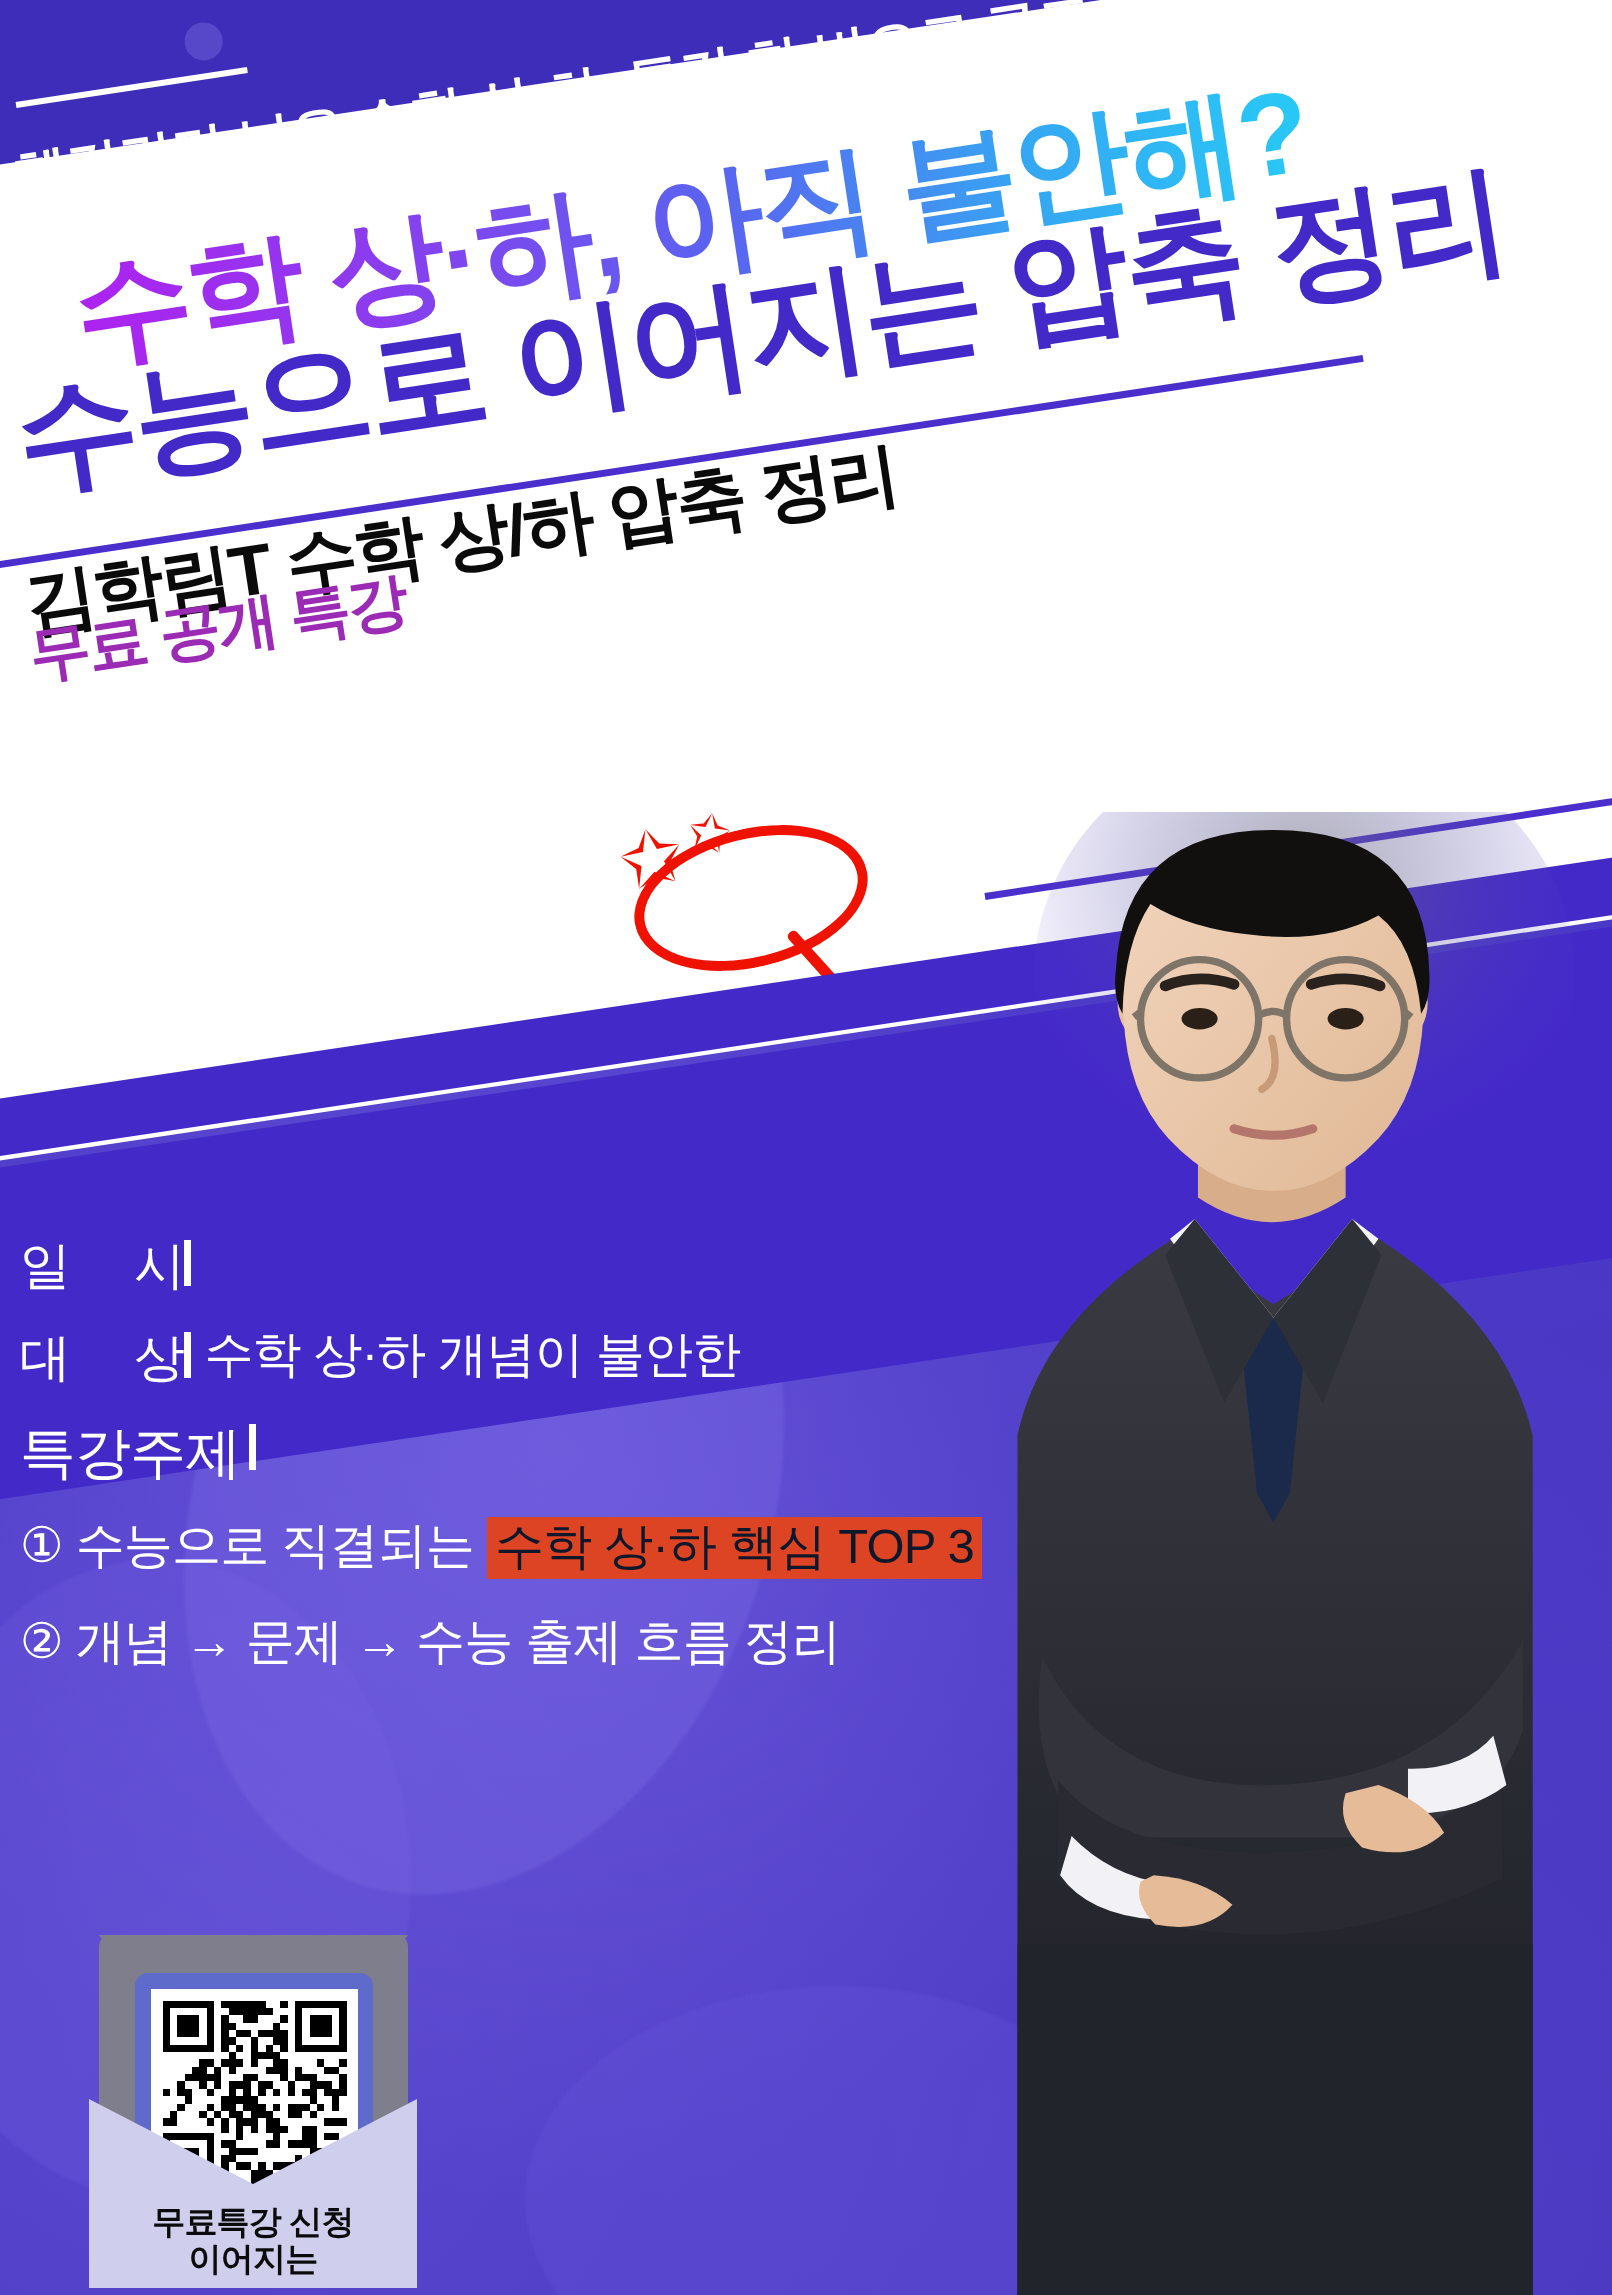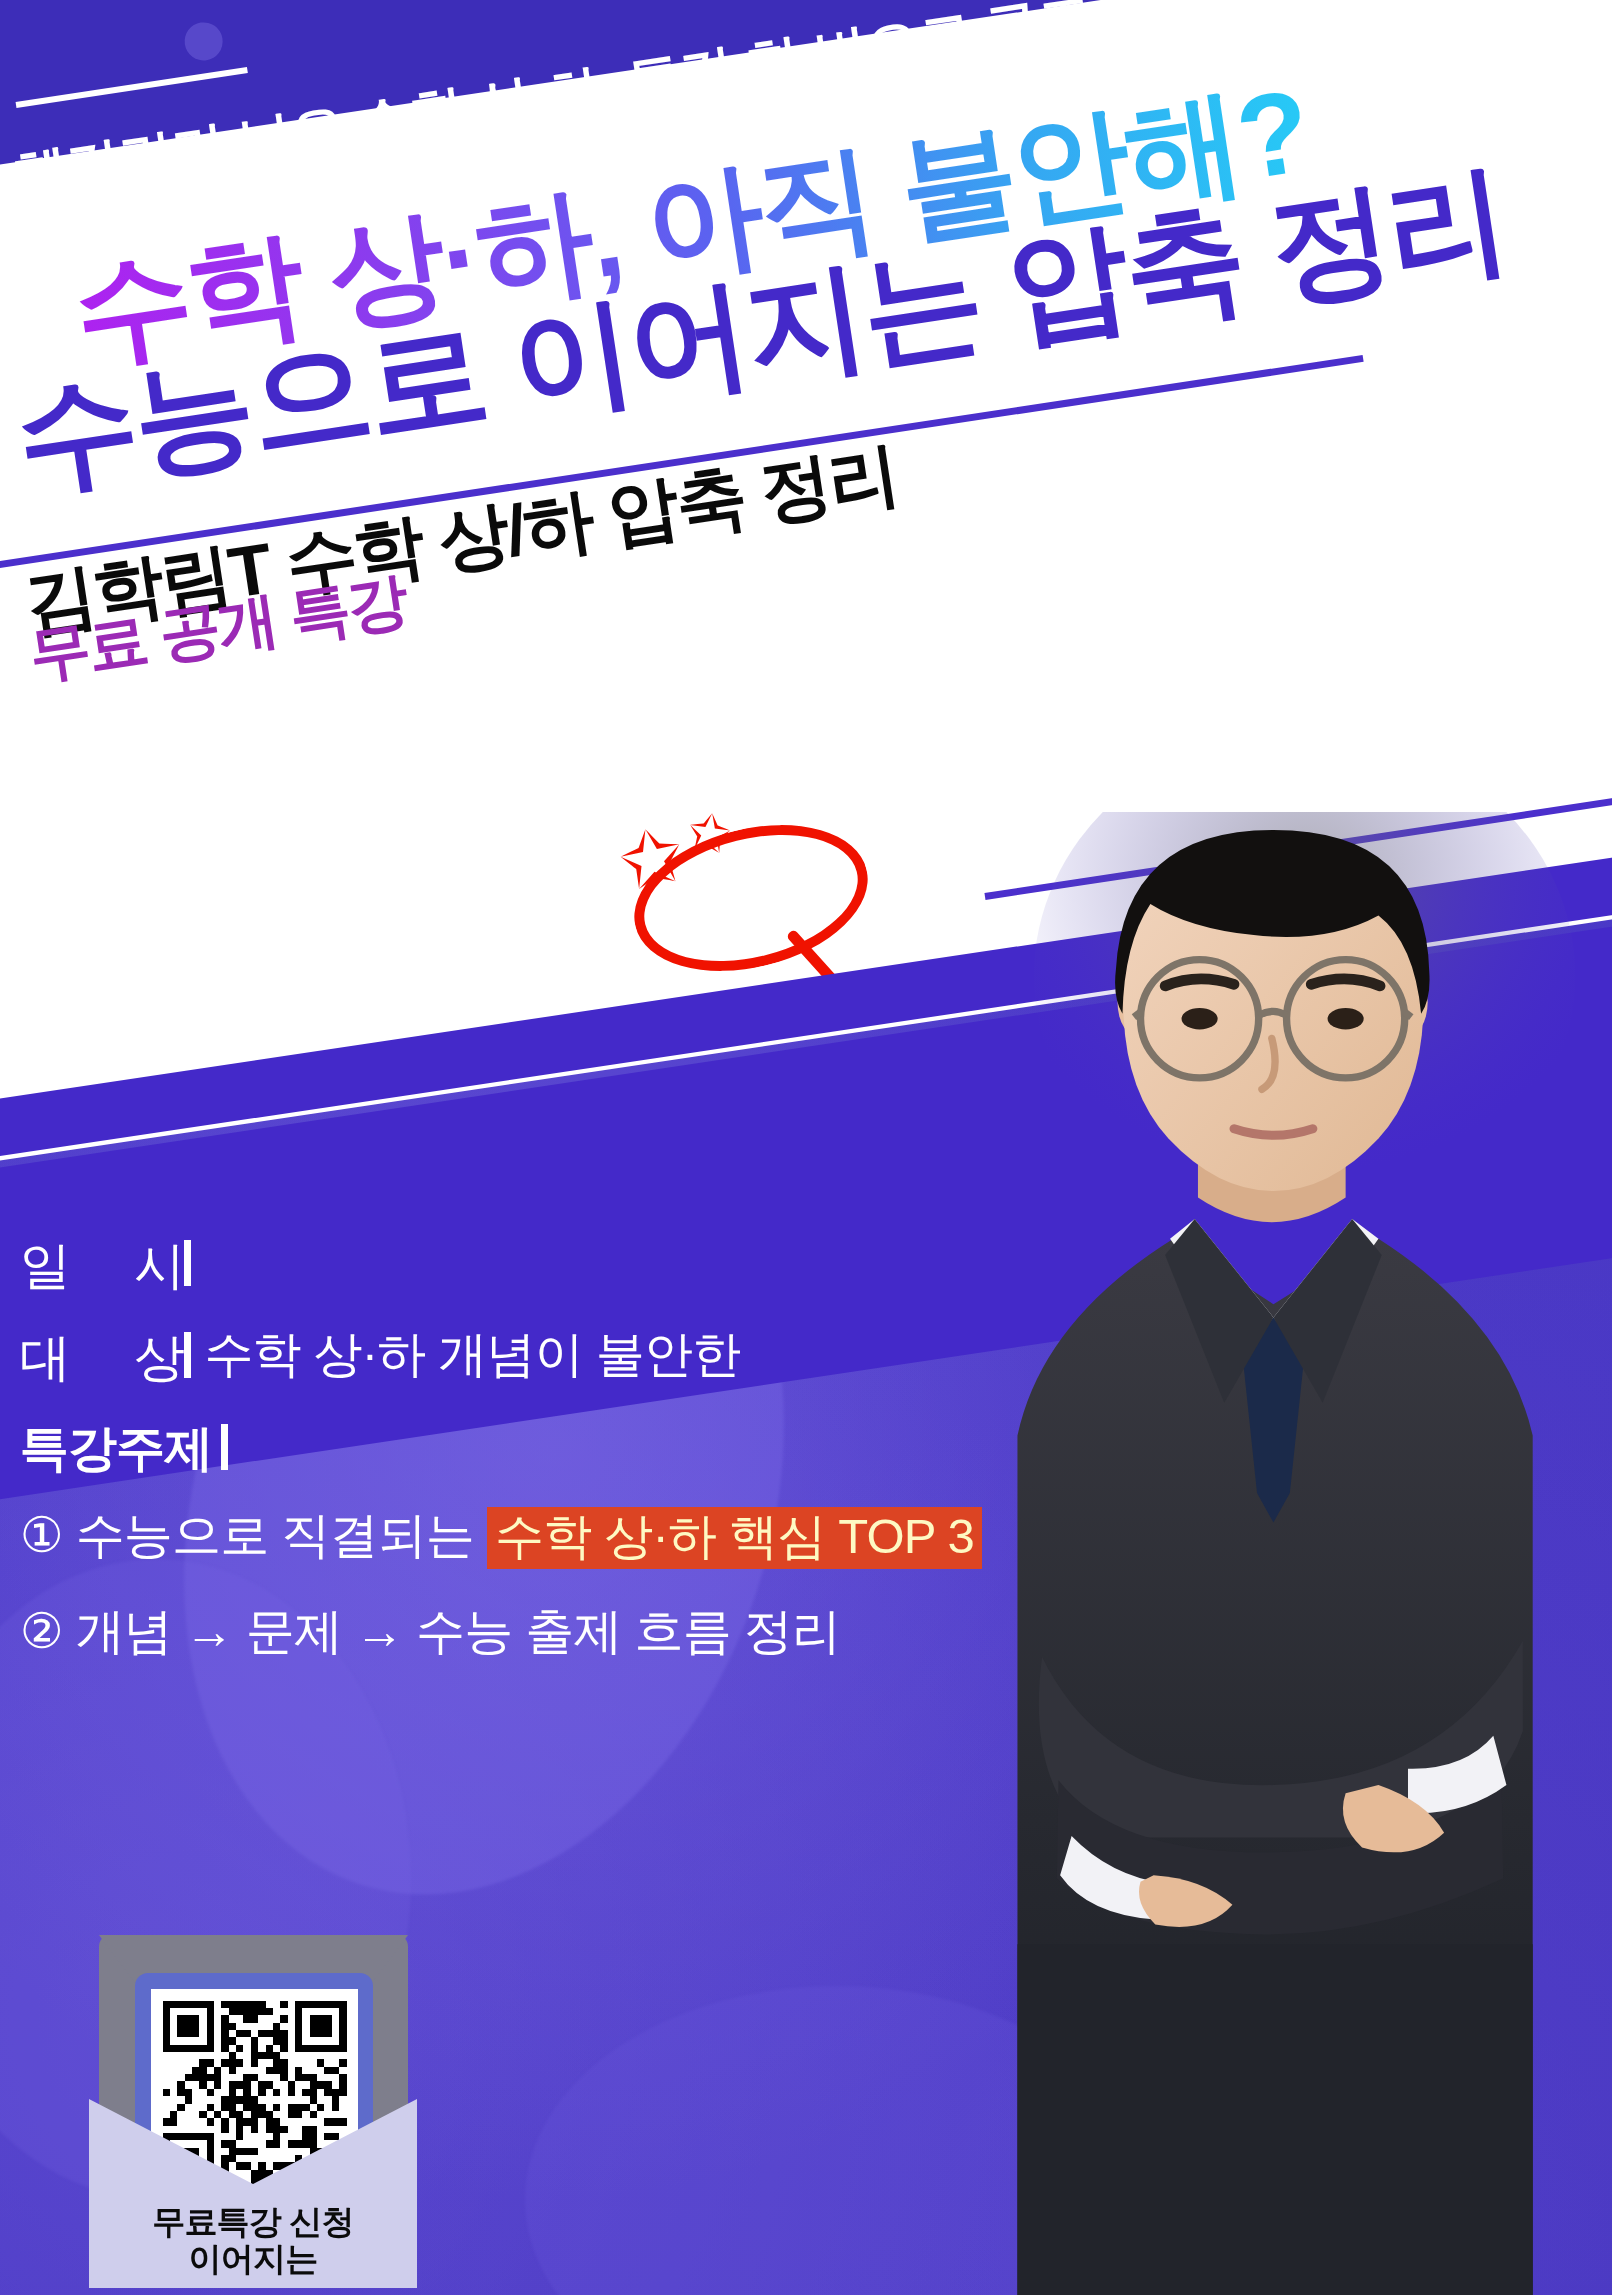--- a/index.html
+++ b/index.html
@@ -166,29 +166,29 @@
     width:161px; flex:none; white-space:nowrap;
   }
   .row-bar {
     width:7.4px; height:46px; background:#FFFFFF;
     margin:8.2px 13px 0 3.3px; flex:none;
   }
   .row-val { font-size:49px; font-weight:500; line-height:1.24; letter-spacing:-0.8px; }
   .row-val .v2 { display:block; margin-left:38px; }
 
   .topics-head { display:flex; align-items:flex-start; margin:6.6px 0 21.3px 0; }
-  .topics-head .t-label { font-size:49px; font-weight:700; letter-spacing:-0.8px; }
+  .topics-head .t-label { font-size:56px; font-weight:400; letter-spacing:-0.8px; }
   .topics-head .row-bar { margin-left:8.2px; }
 
   .topic {
     font-size:49px; font-weight:500; letter-spacing:-0.8px;
     margin-bottom:29.5px; white-space:nowrap;
   }
   .hl-orange {
-    background:#DC4423; color:#fef9c3;
+    background:#DC4423; color:#0f172a;
     padding:1.6px 8.2px 6.6px 8.2px;
   }
 
   
   .photo-wrap {
     position:absolute; left:919px; top:812px;
     width:722px; height:1485px;
     overflow:hidden;
   }
   .person { position:absolute; left:0; top:0; width:722px; height:1485px; }

